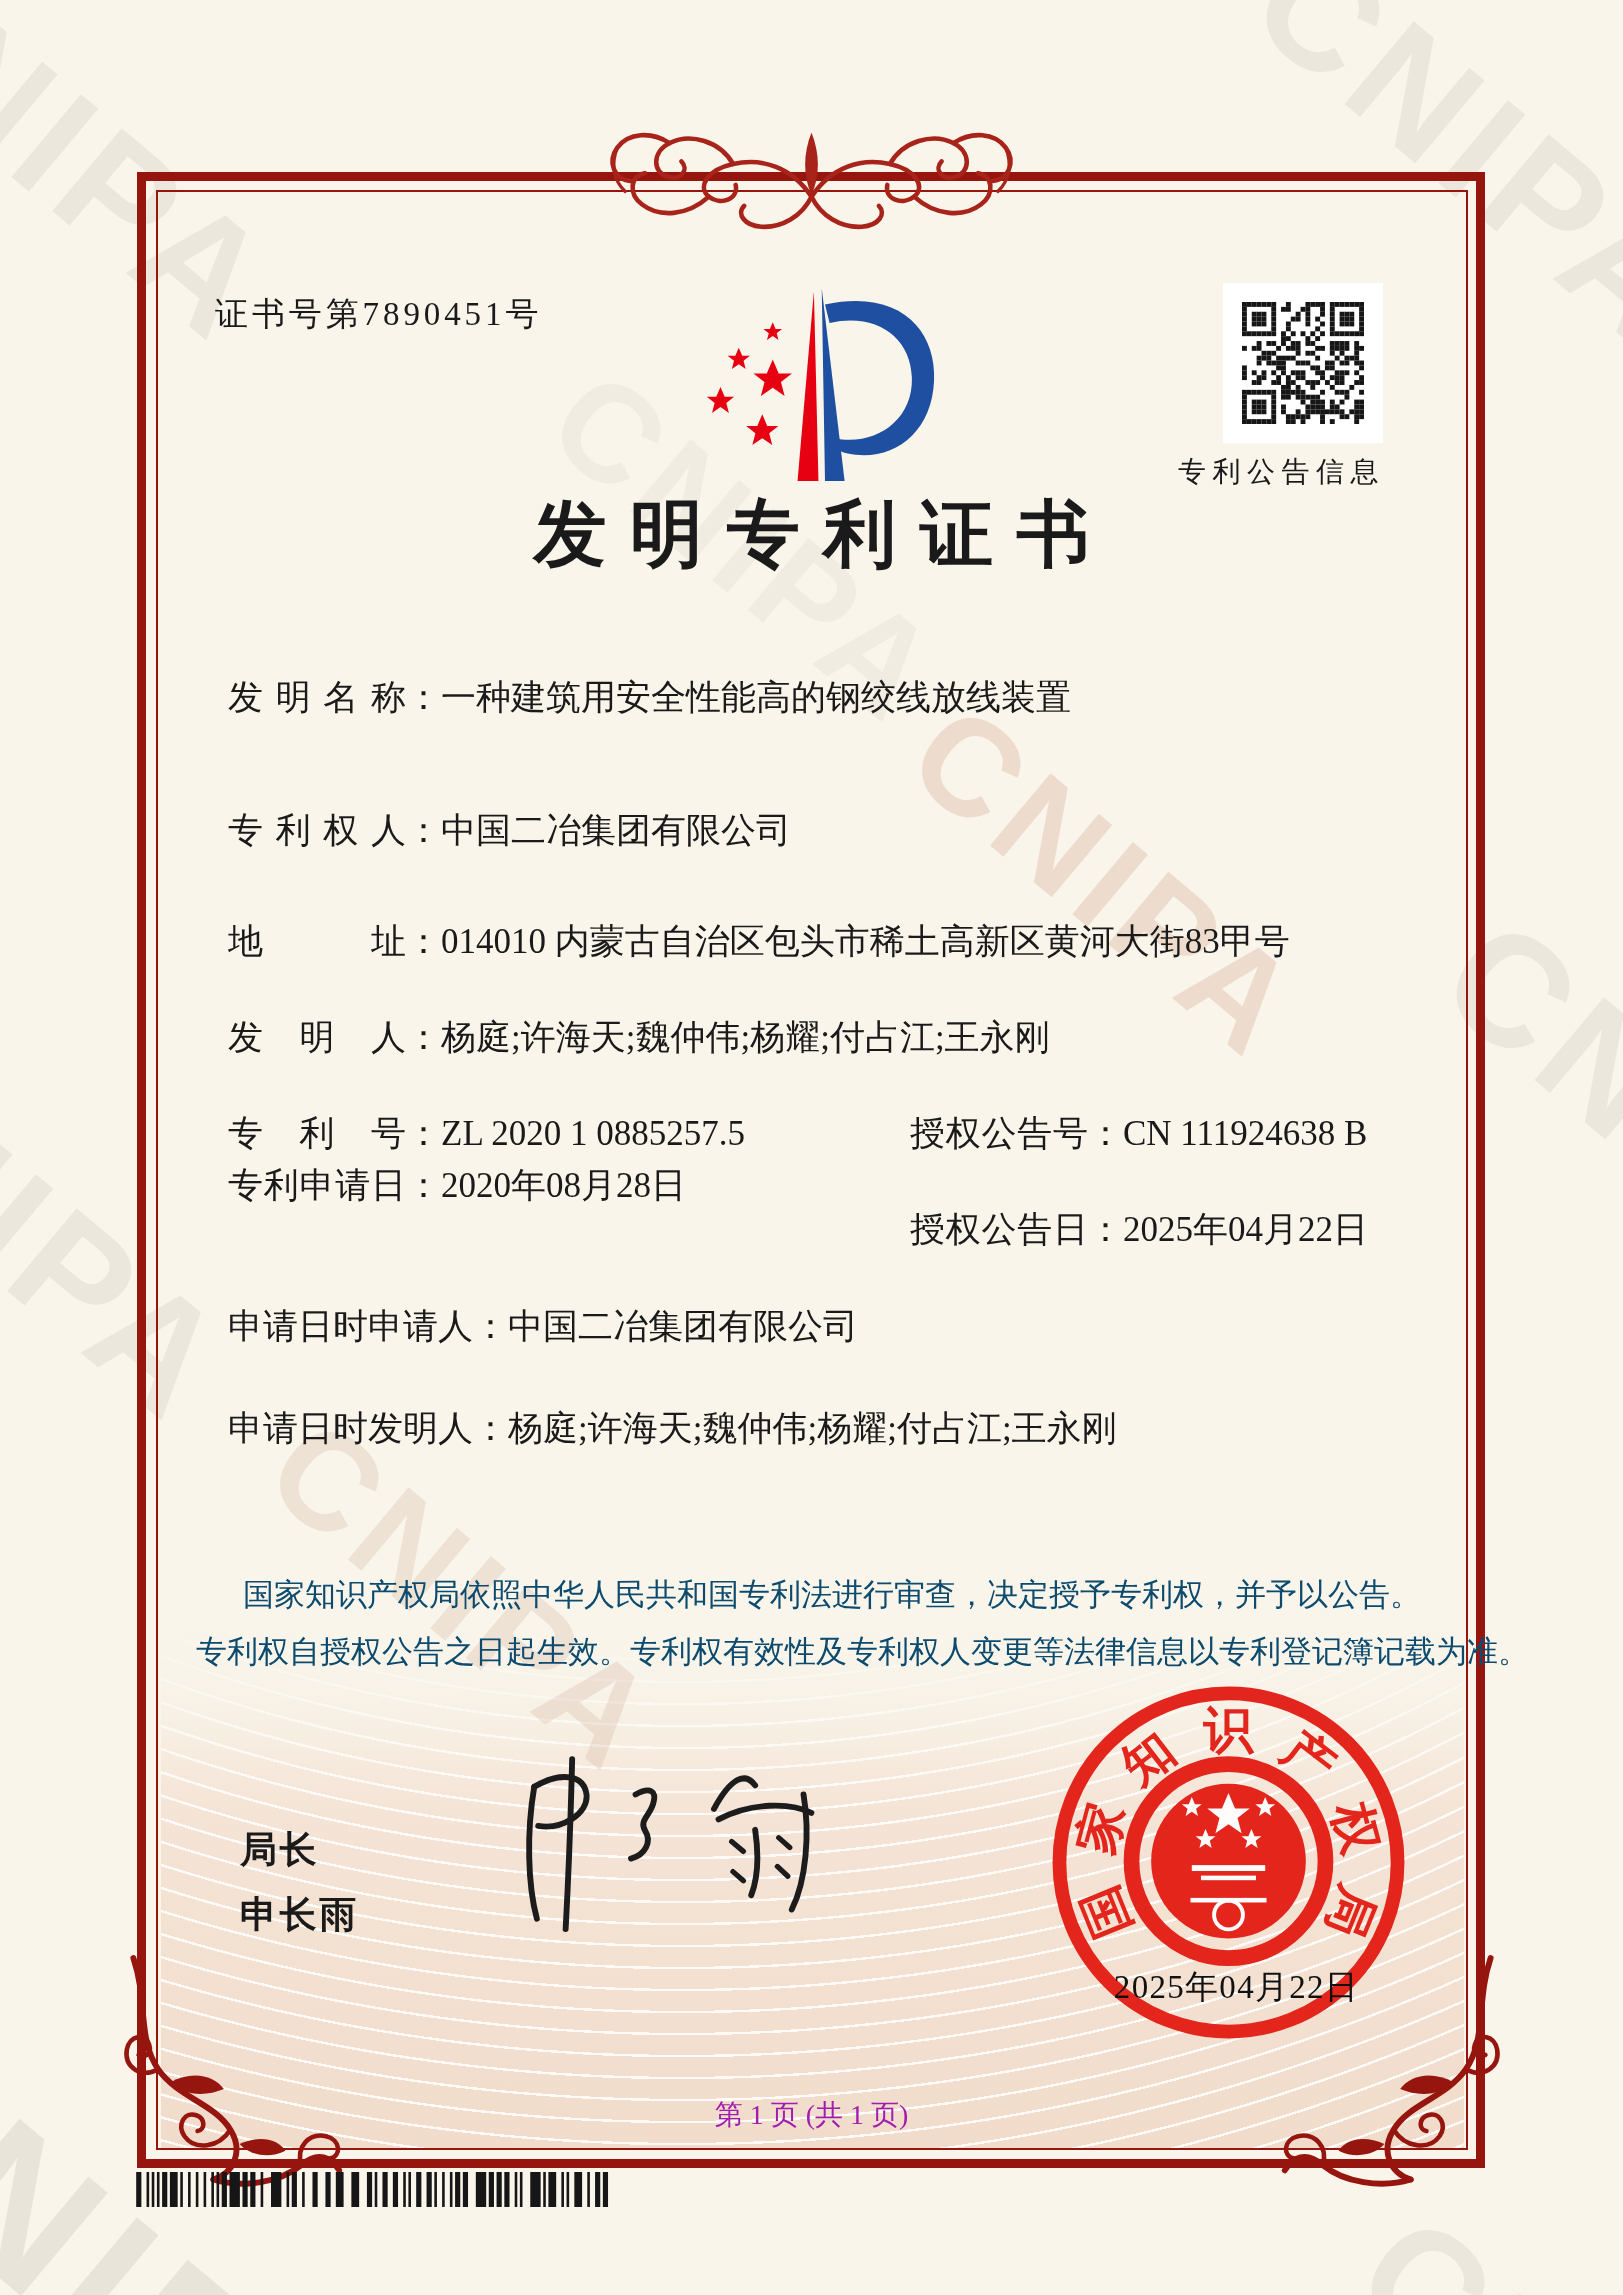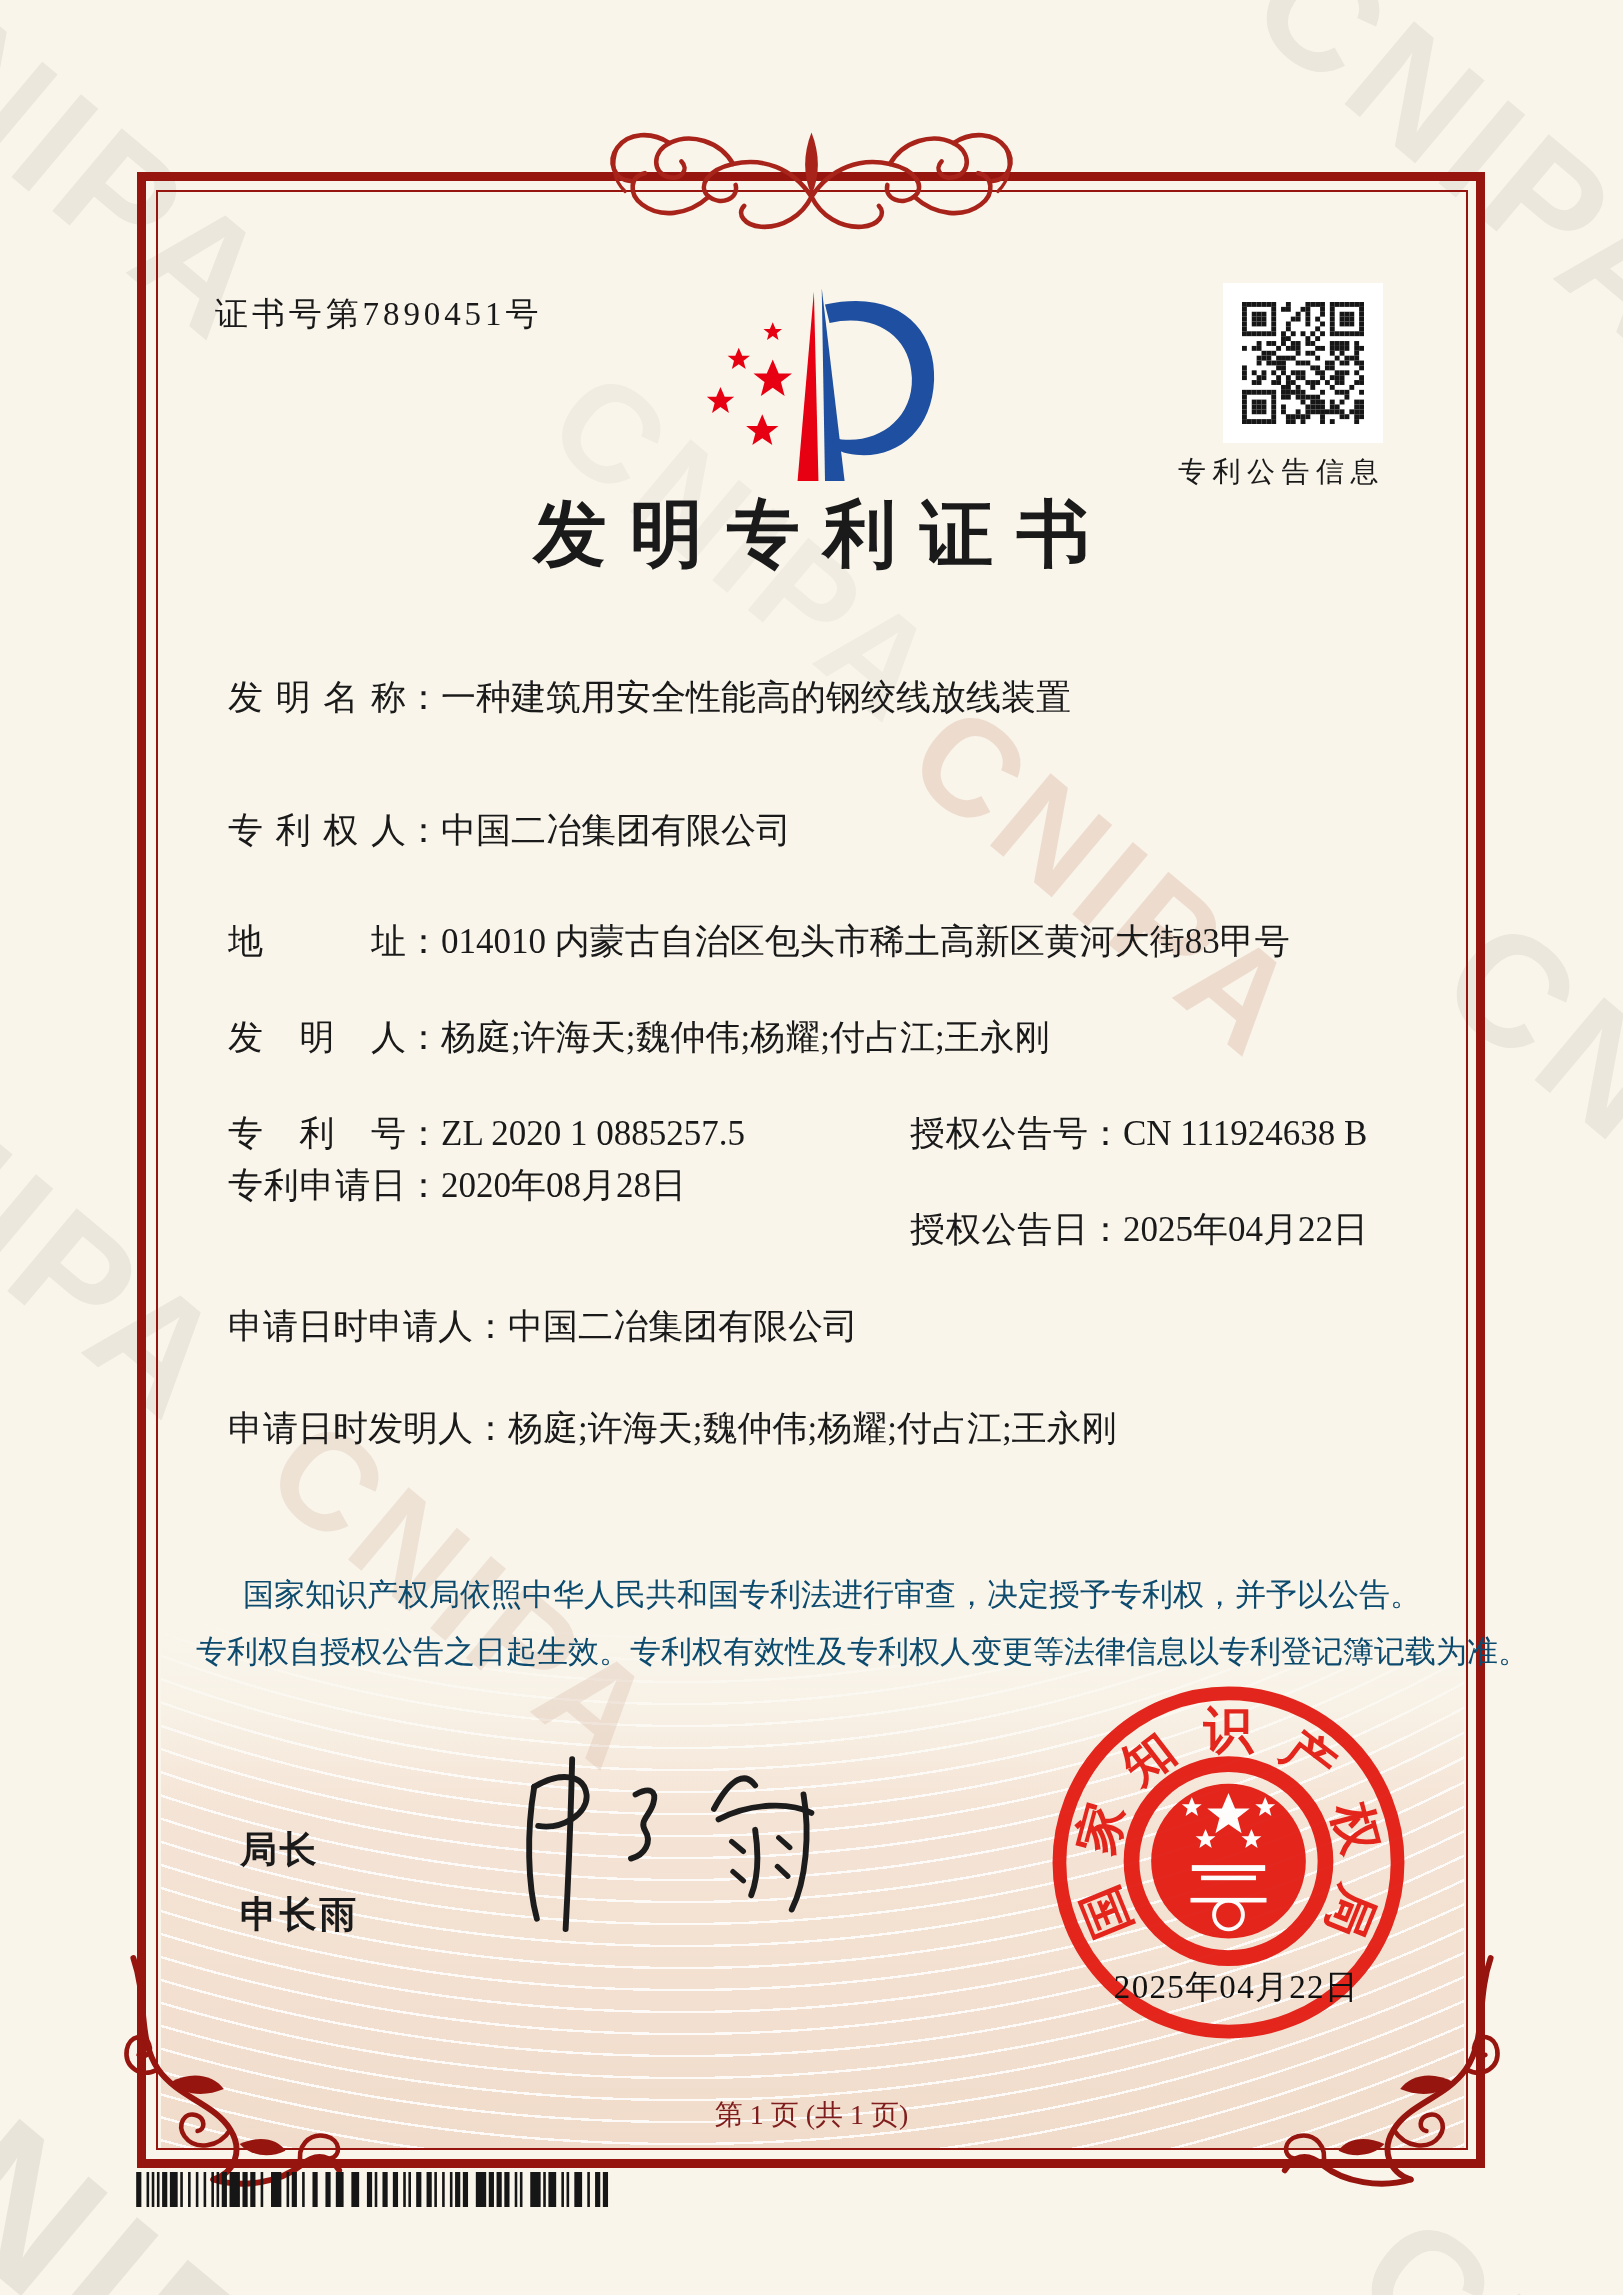--- a/index.html
+++ b/index.html
@@ -42,21 +42,21 @@
     position:absolute;left:0;right:0;top:486px;text-align:center;z-index:4;
     font-size:73px;font-weight:700;letter-spacing:23.6px;text-indent:23.6px;
   }
   .row{position:absolute;left:228px;font-size:35px;white-space:nowrap;z-index:4}
   .row .lbl{display:inline-block;width:178px;text-align:justify;text-align-last:justify}
   .row.wide .lbl{width:auto;text-align:left;text-align-last:auto}
   .row.rcol{left:910px}
   .stmt{position:absolute;left:196px;width:1257px;font-size:31px;z-index:4;white-space:nowrap;color:#0c4a6e}
   .signer{position:absolute;left:240px;z-index:4;font-family:Liberation Sans, sans-serif;font-weight:700;font-size:37px;letter-spacing:2.6px}
   .sealdate{position:absolute;left:1060px;top:1965px;width:353px;text-align:center;z-index:6;font-size:33px;color:#111;letter-spacing:1.3px}
-  .footer{position:absolute;left:0;right:0;top:2096px;text-align:center;font-size:28px;z-index:4;color:#7f1d1d}
+  .footer{position:absolute;left:0;right:0;top:2096px;text-align:center;font-size:28px;z-index:4;color:#a21caf}
   .qrbox{position:absolute;left:1223px;top:283px;width:160px;height:160px;background:#fff;z-index:4}
   .qrlabel{position:absolute;left:1178px;top:453px;width:262px;text-align:left;font-size:28px;z-index:4;letter-spacing:6.5px}
   svg{display:block}
 </style>
 </head>
 <body>
 
 <svg width="0" height="0" style="position:absolute">
   <defs>
     <path id="star" d="M0,-10 L2.94,-3.09 L9.51,-3.09 L4.05,1.18 L5.88,8.09 L0,4 L-5.88,8.09 L-4.05,1.18 L-9.51,-3.09 L-2.94,-3.09 Z"></path>

